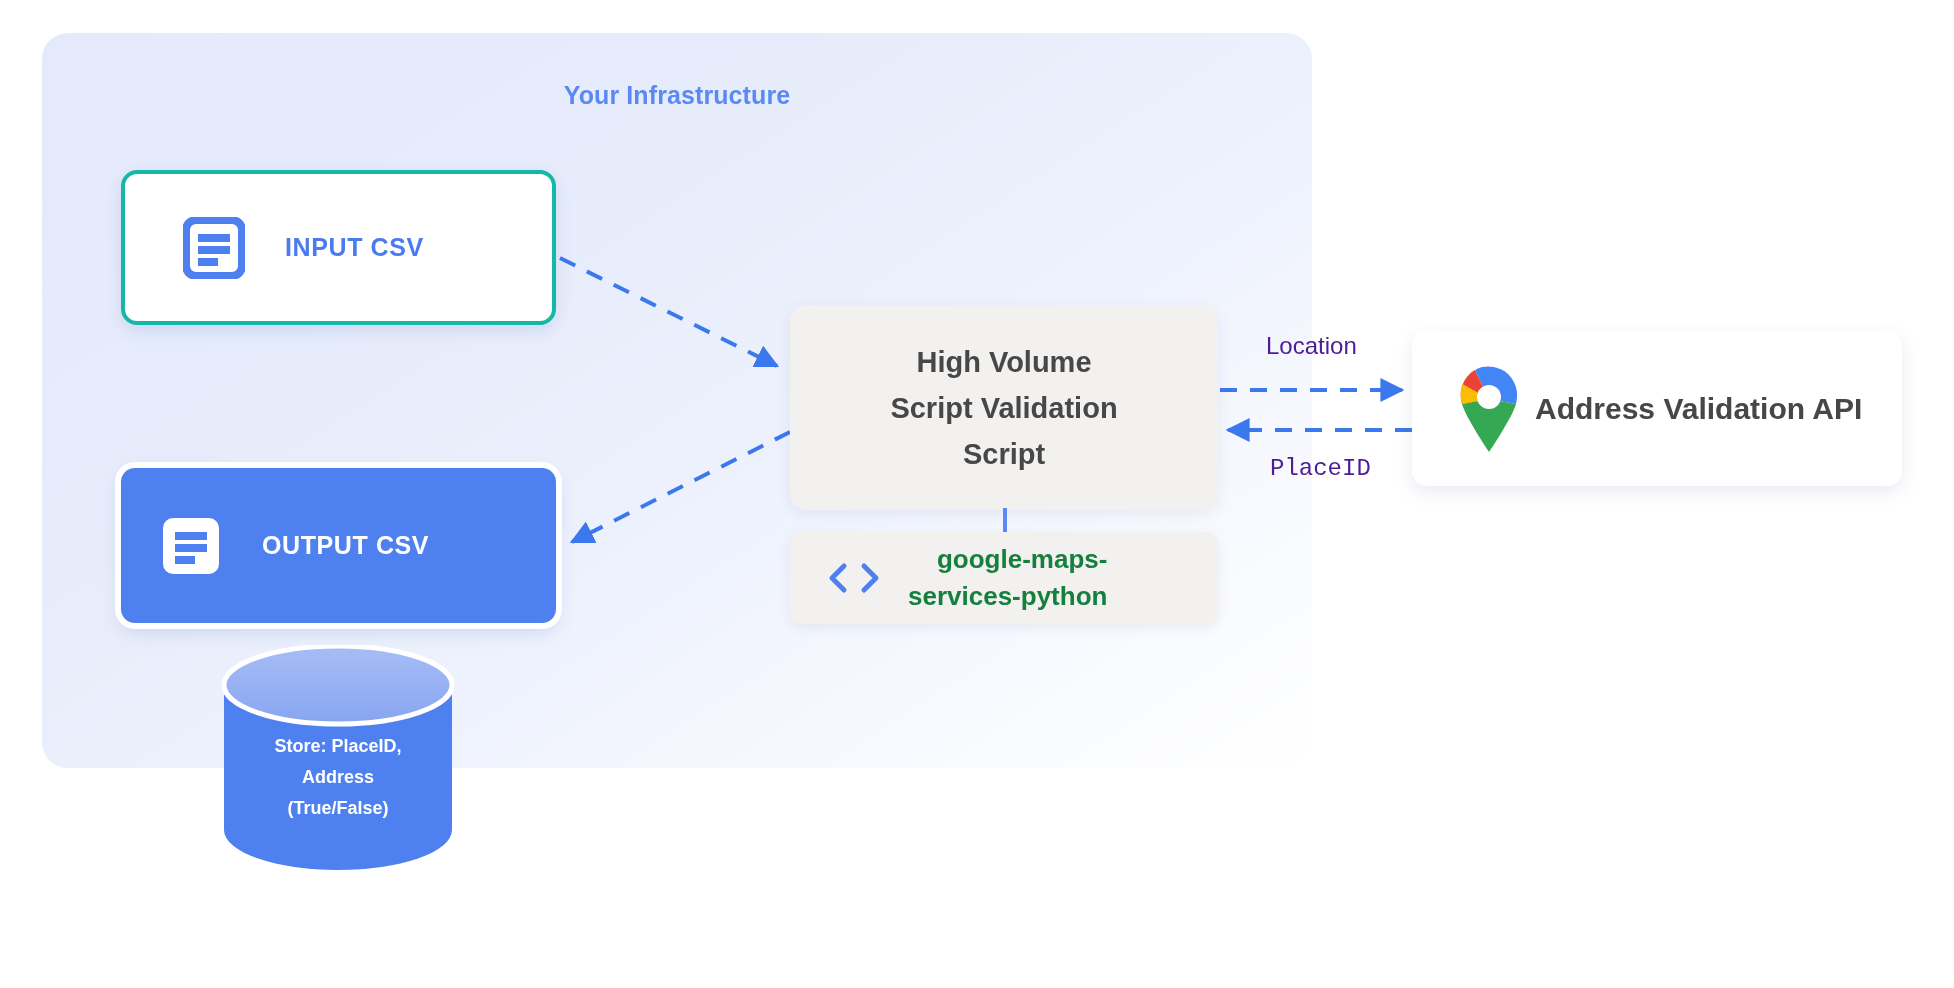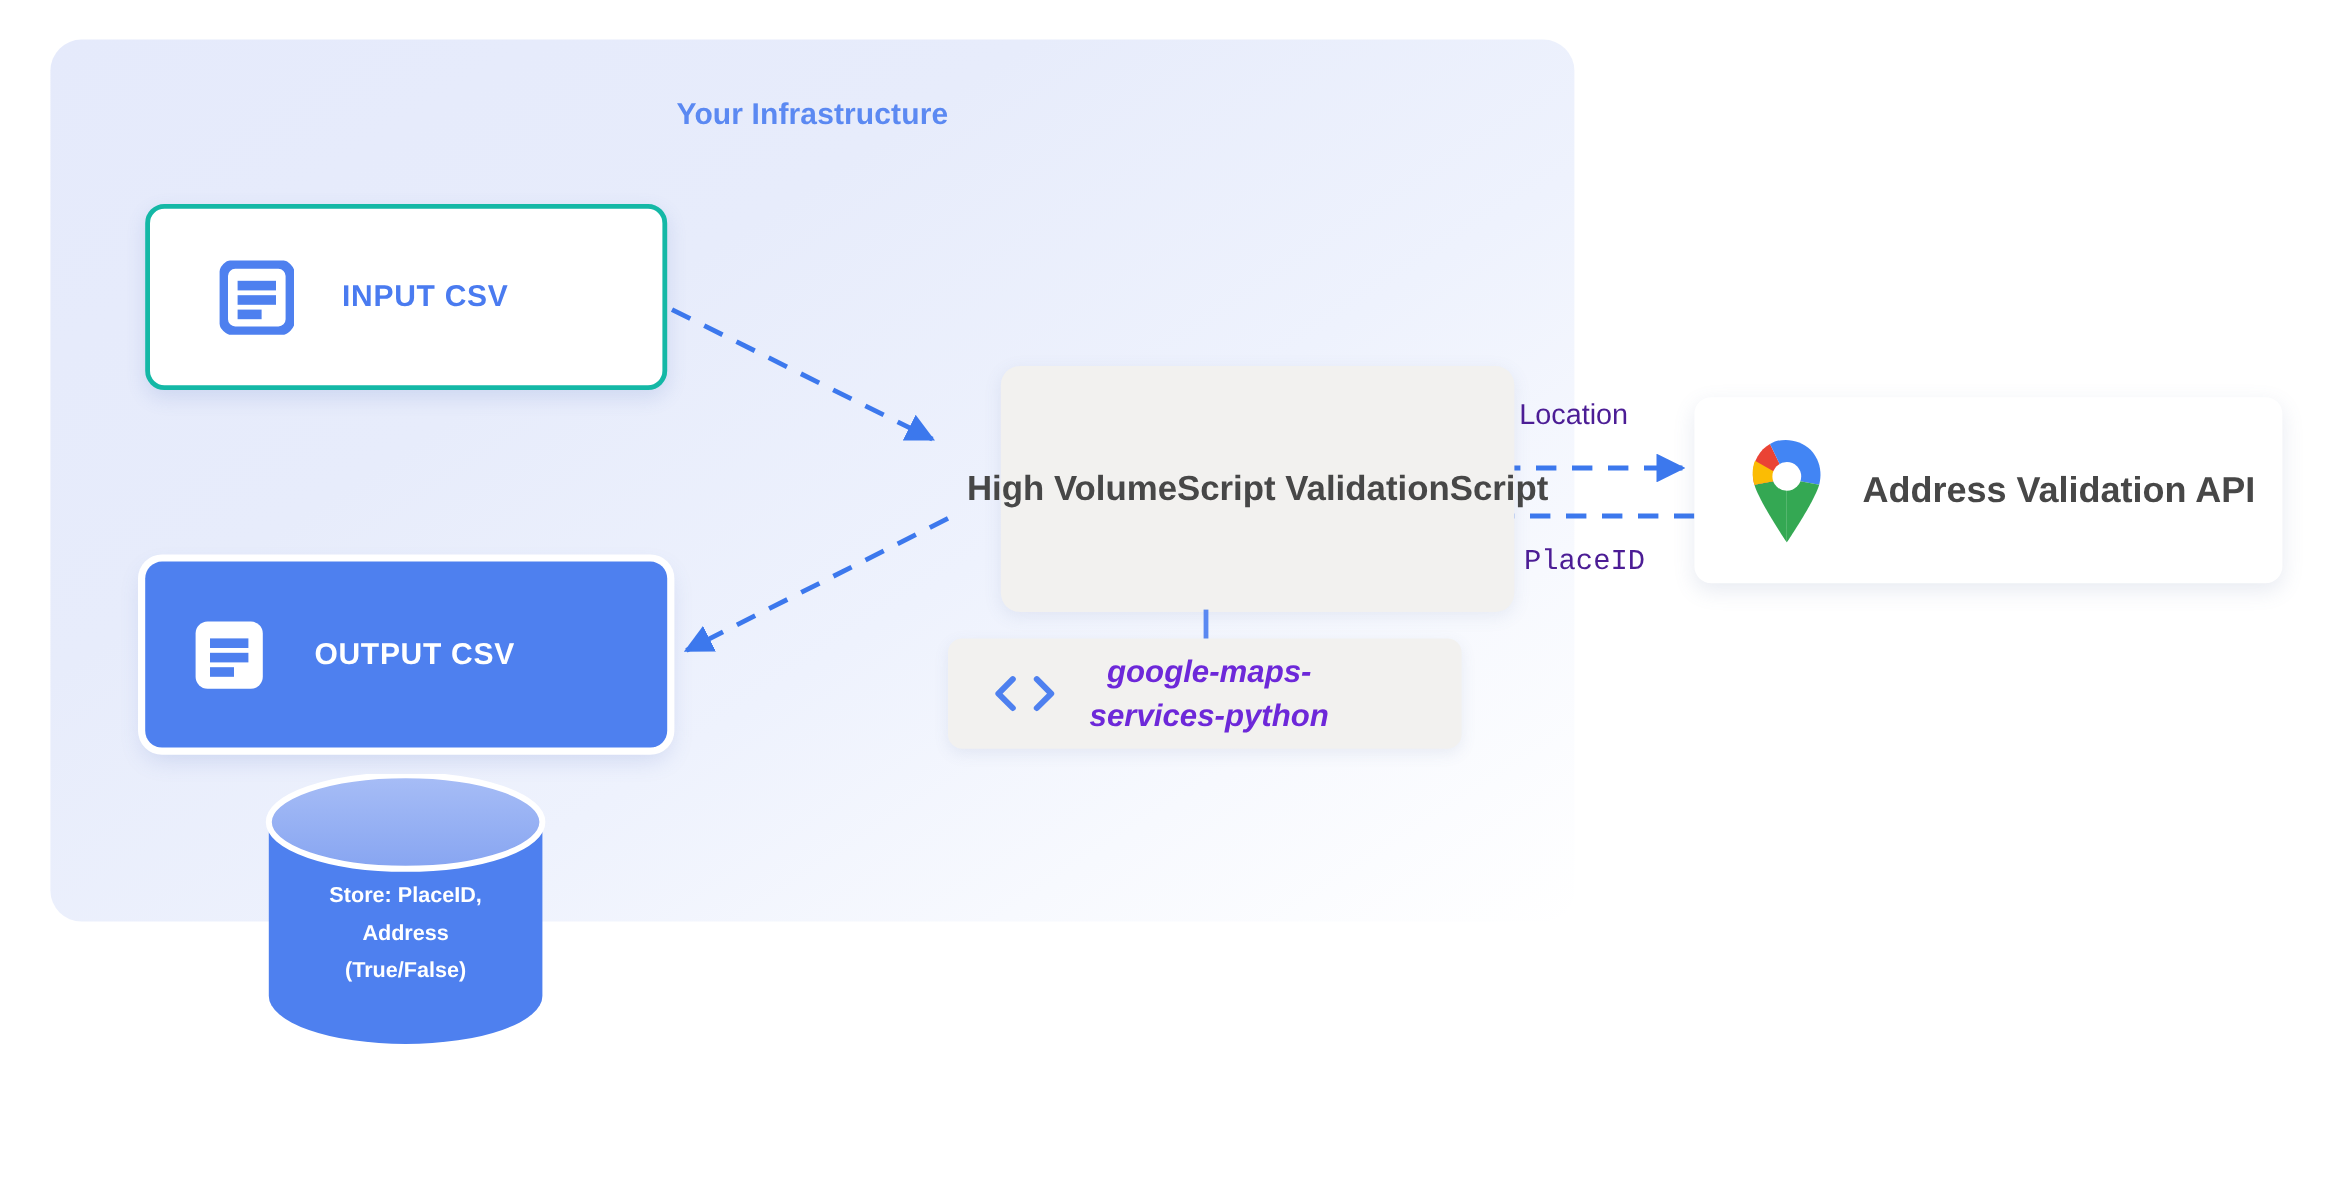--- a/index.html
+++ b/index.html
@@ -90,26 +90,27 @@
     color: #ffffff;
     letter-spacing: .6px;
     margin-left: 40px;
   }
 
   
   .doc-icon { width: 62px; height: 62px; flex: 0 0 auto; }
 
   
   .script-box {
-    left: 834px;
+    left: 790px;
     top: 305px;
     width: 428px;
     height: 205px;
     background: #f2f1ef;
     border-radius: 16px;
+    flex-direction: column;
     justify-content: center;
     text-align: center;
     box-shadow: 0 4px 14px rgba(90,110,160,.10);
   }
   .script-box .line {
     font-size: 29px;
     font-weight: bold;
     color: #474747;
     line-height: 46px;
     white-space: nowrap;
@@ -135,43 +136,42 @@
     border-radius: 12px;
     padding-left: 36px;
     box-shadow: 0 4px 12px rgba(90,110,160,.10);
   }
   .code-icon {
     width: 56px; height: 40px; flex: 0 0 auto;
   }
   .lib-box .lib-label {
     font-size: 26px;
     font-weight: bold;
-    color: #6d28d9;
+    color: #15803d;
     line-height: 37px;
     margin-left: 26px;
-    text-align: center;
-    font-style: italic;
+    text-align: right;
   }
 
   
   .api-box {
     left: 1412px;
     top: 331px;
     width: 490px;
     height: 155px;
     background: #ffffff;
     border-radius: 14px;
     padding-left: 44px;
     box-shadow: 0 6px 18px rgba(90,110,160,.14);
   }
   .api-box .label {
     font-size: 30px;
     font-weight: bold;
     color: #474747;
-    margin-left: 30px;
+    margin-left: 13px;
     white-space: nowrap;
   }
   .gmaps-pin { width: 66px; height: 86px; flex: 0 0 auto; }
 
   
   .db {
     position: absolute;
     left: 218px;
     top: 645px;
     width: 240px;

